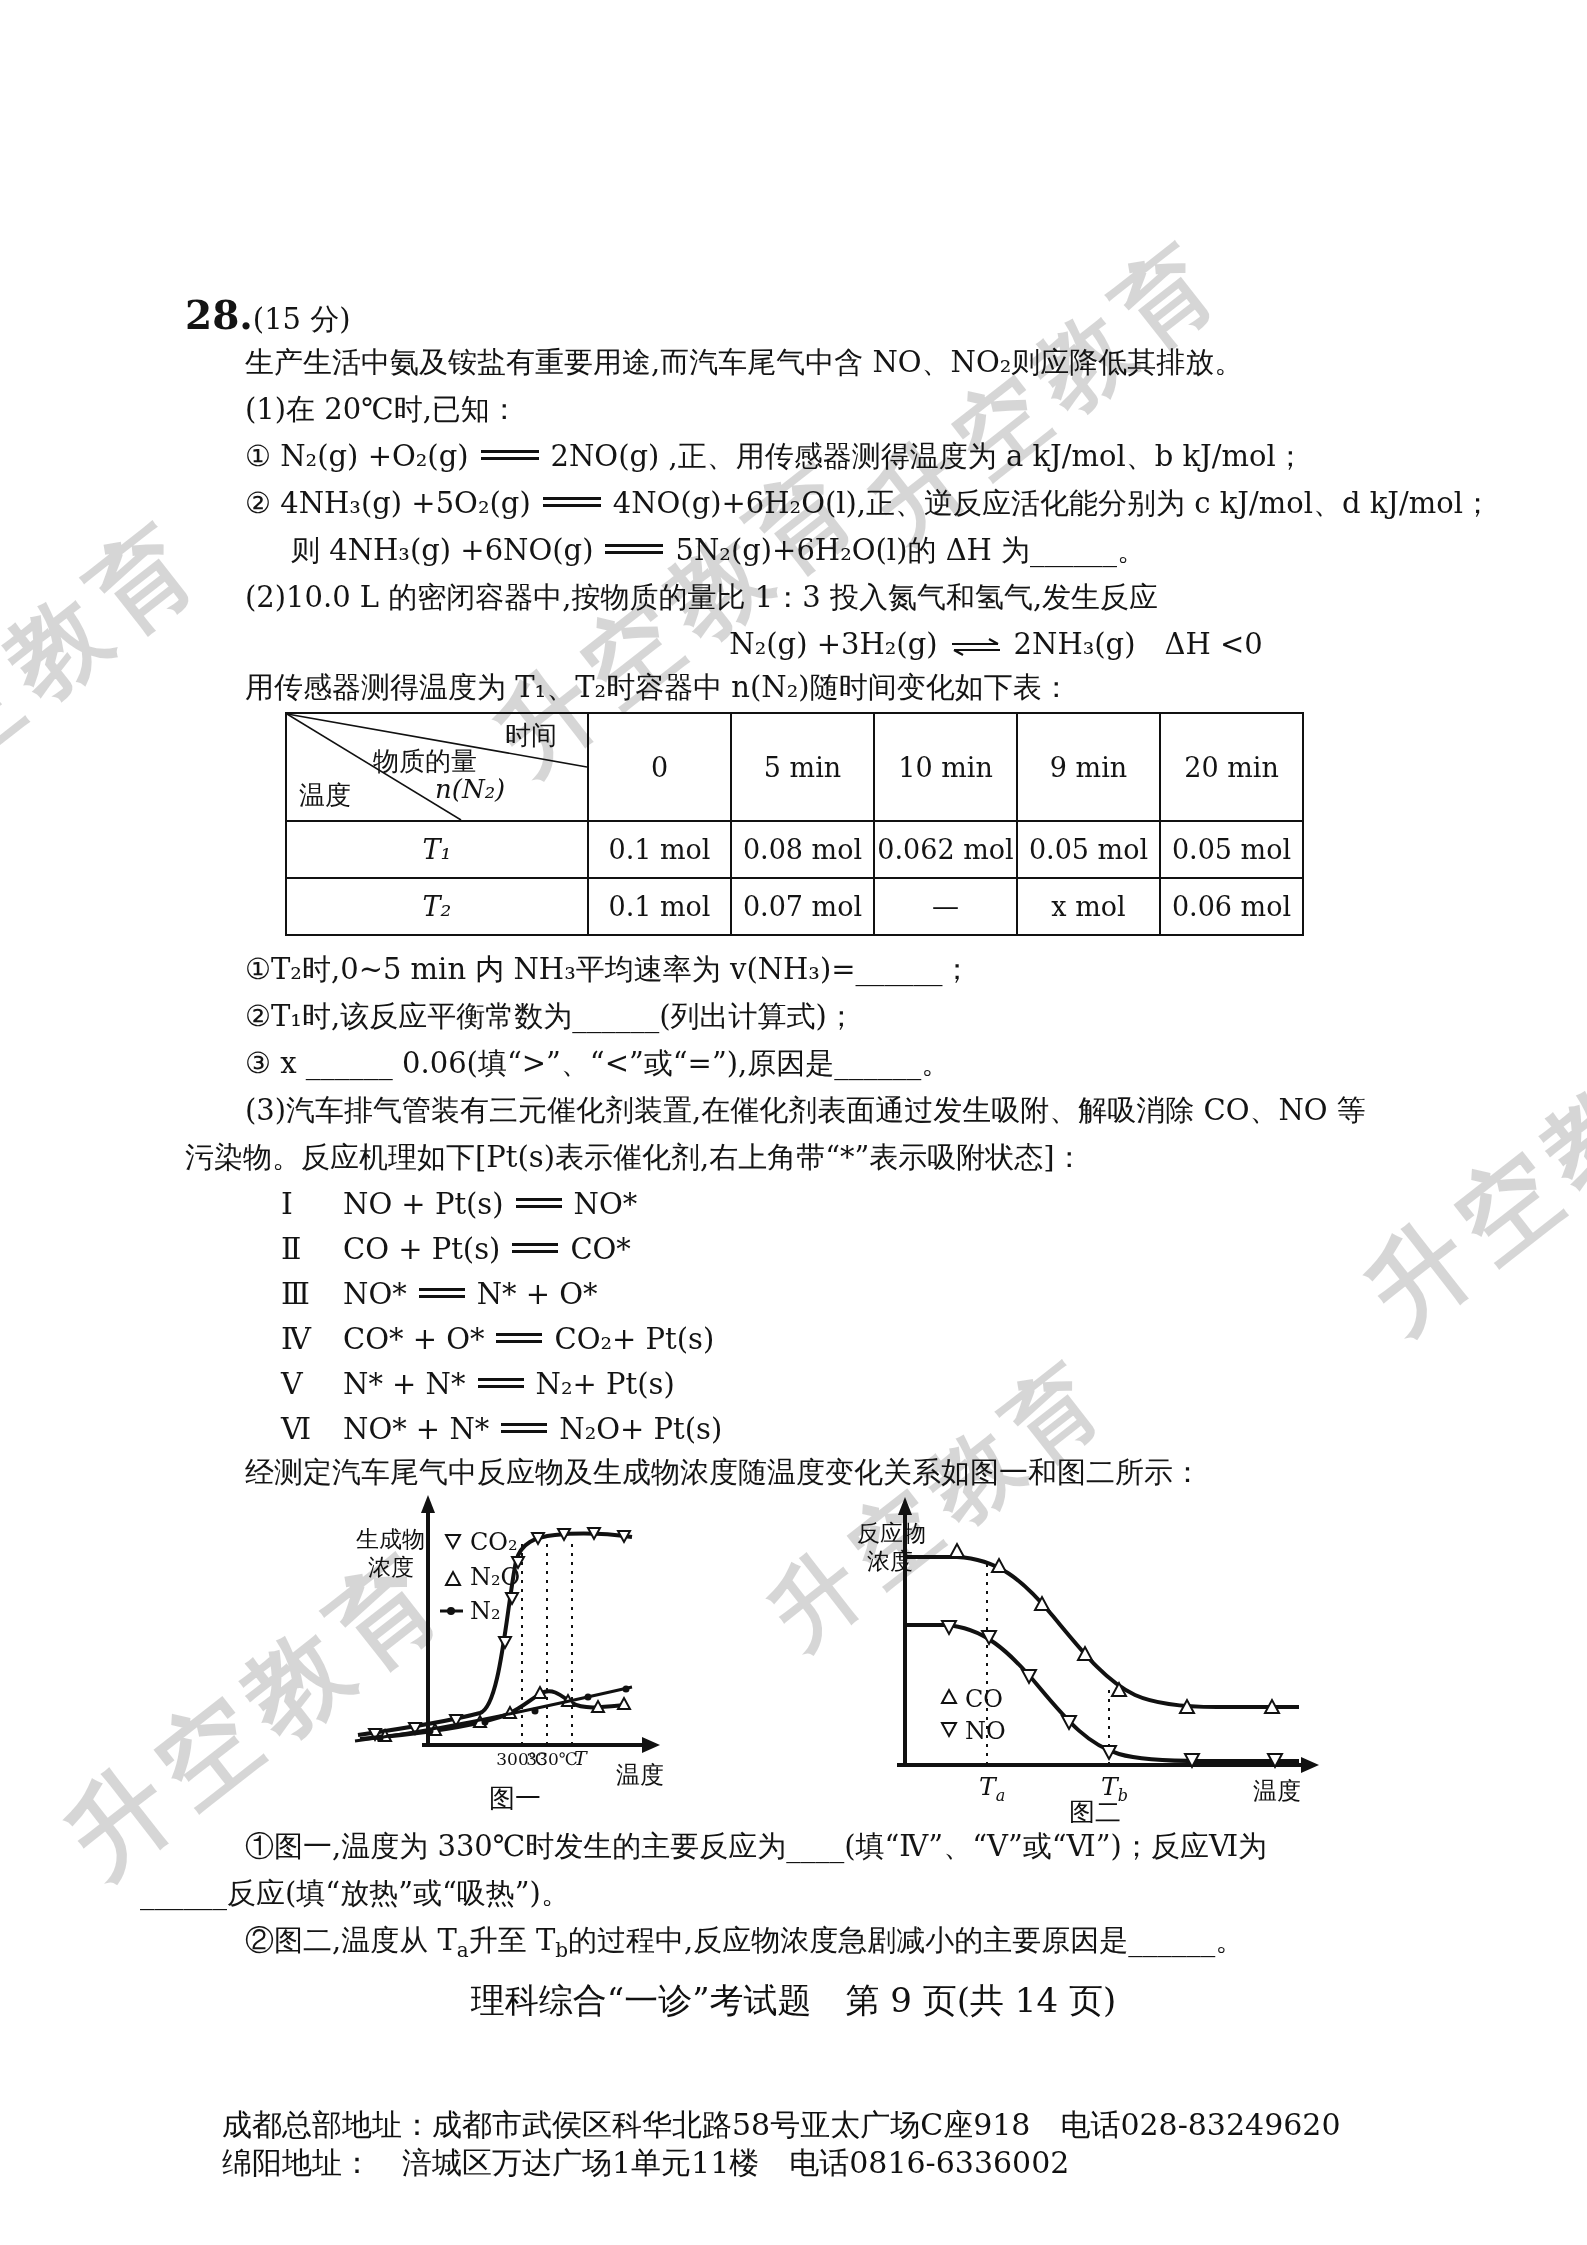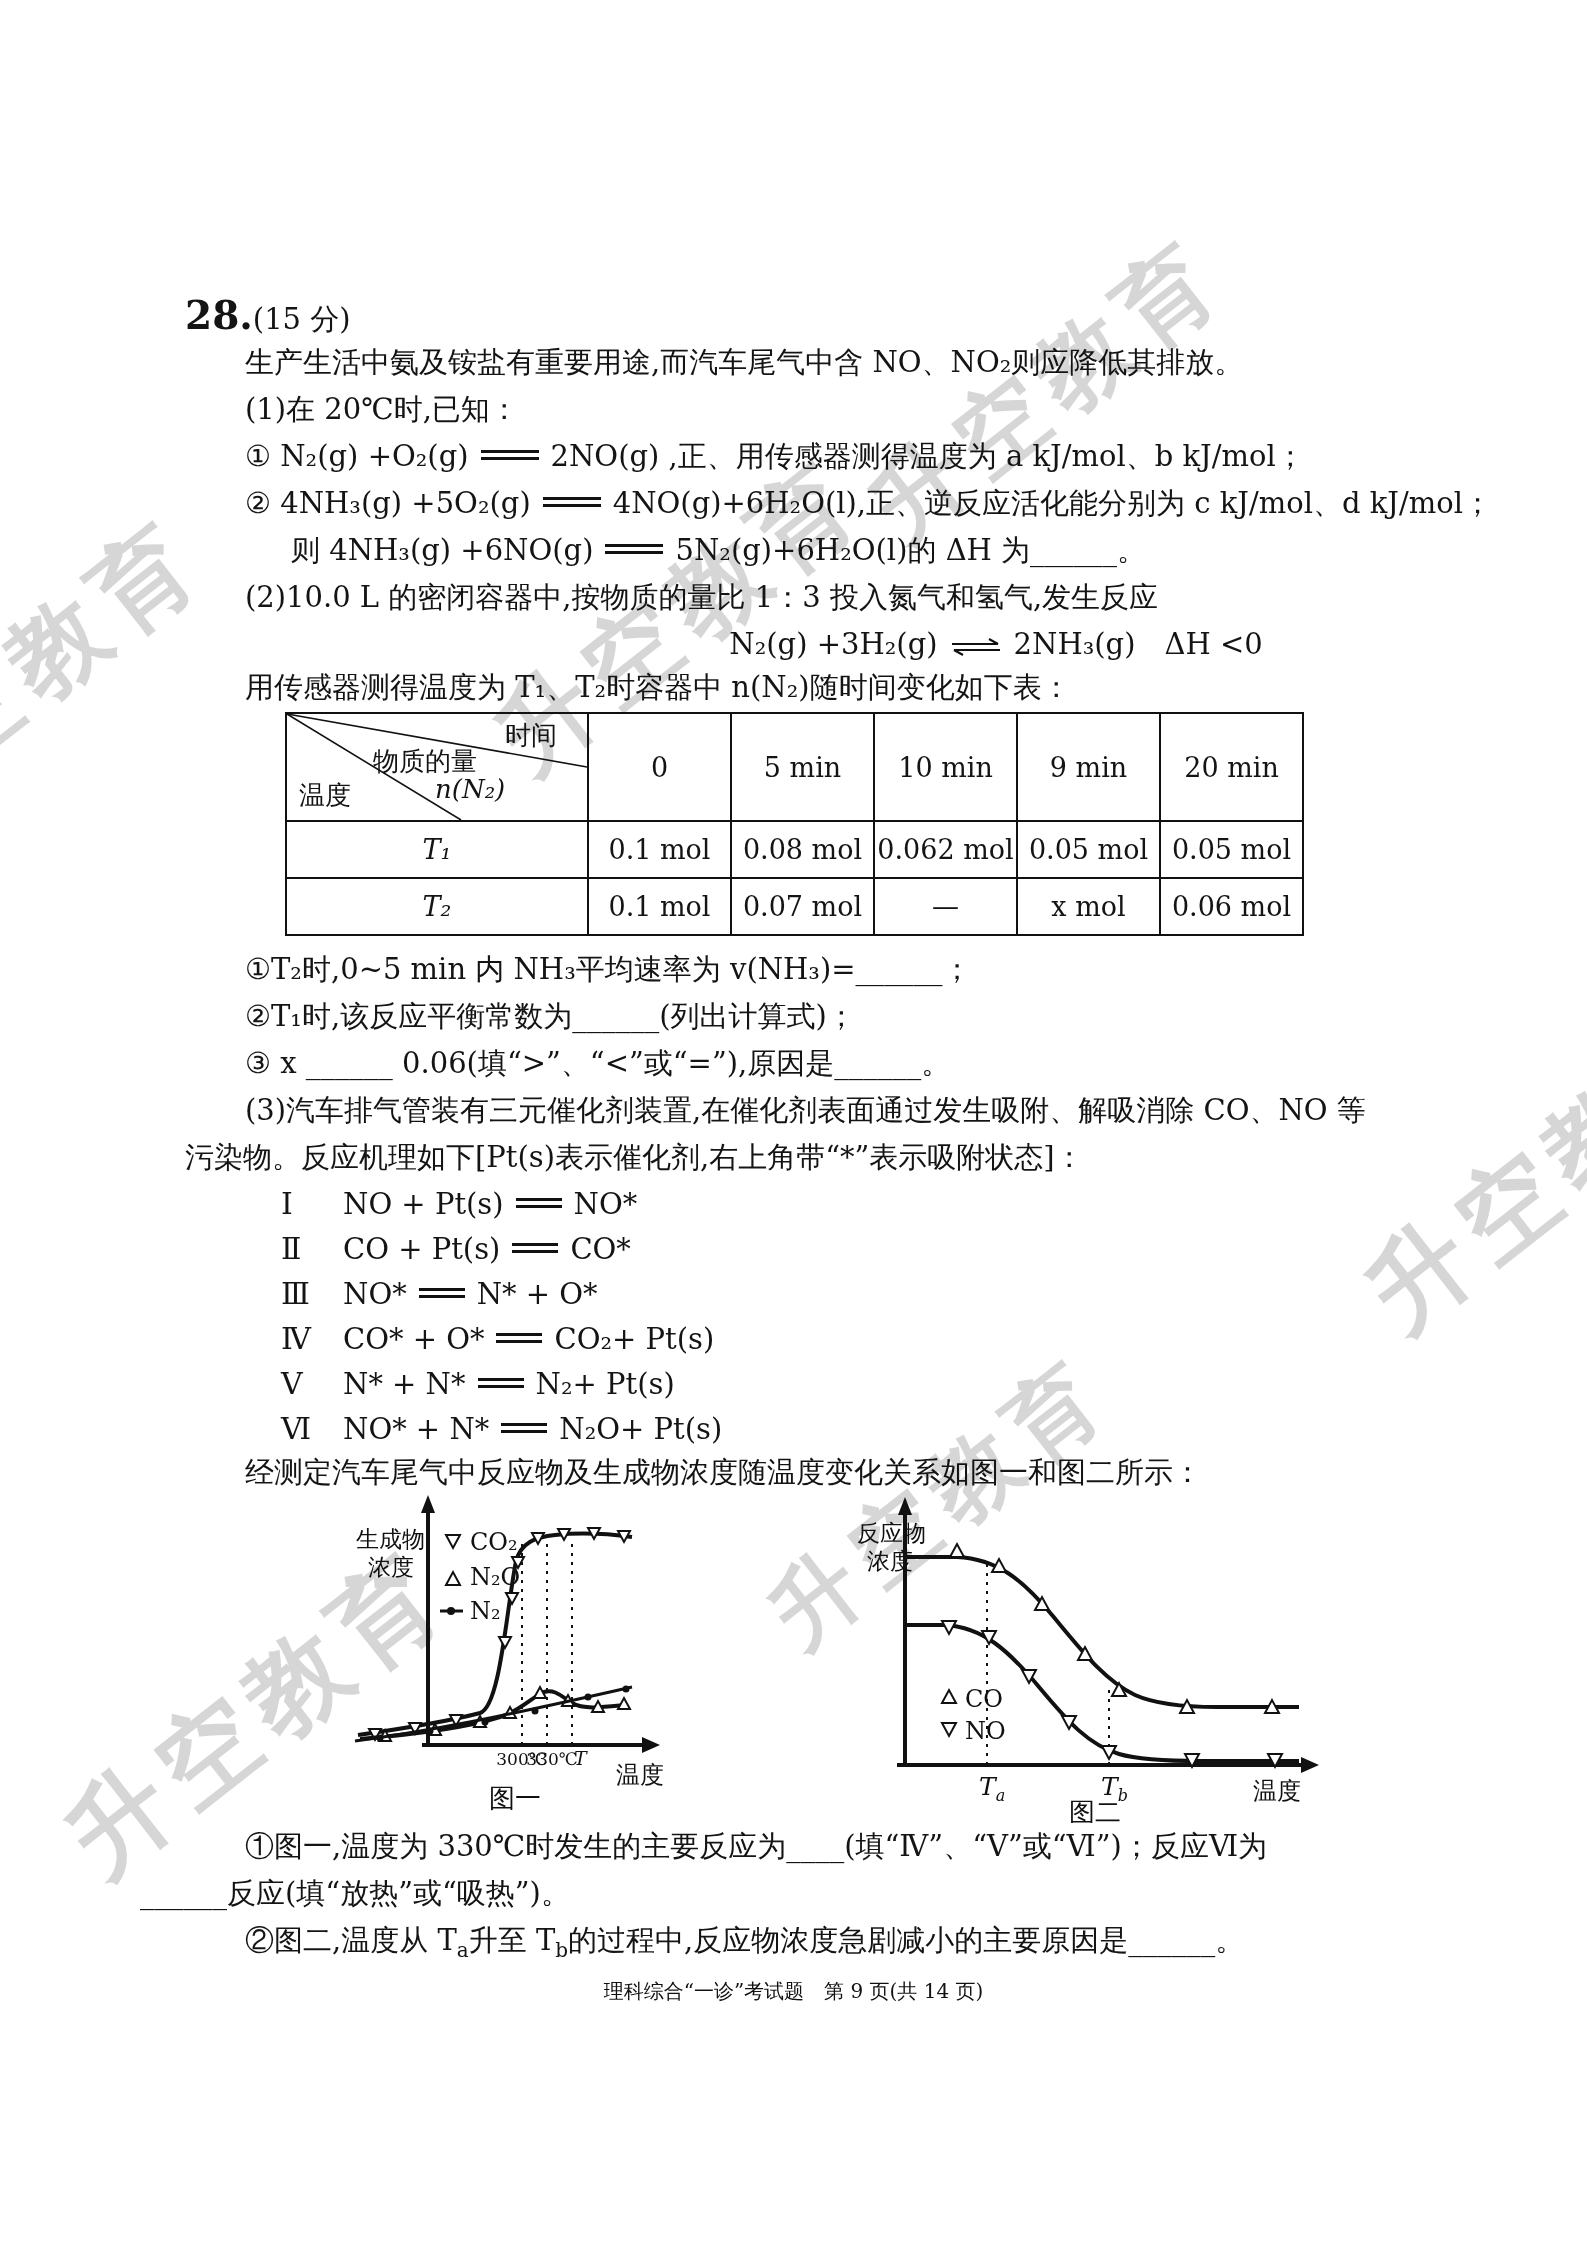--- a/index.html
+++ b/index.html
@@ -27,21 +27,21 @@
   tr.drow td{height:55px;}
   .corner span{position:absolute;font-size:26px;line-height:1;}
   .c-time{right:30px;top:8px;}
   .c-qty{left:86px;top:34px;}
   .c-n{left:148px;top:62px;font-style:italic;}
   .c-temp{left:12px;bottom:12px;}
   .rowlab{font-style:italic;}
   .figs{position:relative;height:330px;}
   .fig{position:absolute;top:0;}
   .fig text{font-family:"DejaVu Serif","Liberation Serif",serif;fill:#111;}
-  .foot{position:absolute;left:0;top:1978px;width:100%;text-align:center;font-size:20px;color:#111;}
+  .foot{position:absolute;left:0;top:1978px;width:100%;text-align:center;font-size:34px;color:#111;}
   .addr{position:absolute;left:222px;top:2106px;font-size:30px;line-height:38px;color:#111;white-space:nowrap;}
 </style>
 </head>
 <body>
 
 <div class="page">
 
   <div class="wm" style="left:845px;top:470px;font-size:92px;">升空教育</div>
   <div class="wm" style="left:-190px;top:760px;font-size:96px;">升空教育</div>
   <div class="wm" style="left:470px;top:700px;font-size:96px;">升空教育</div>
@@ -263,14 +263,18 @@
 
     <div class="ln ind">①图一,温度为 330℃时发生的主要反应为____(填“Ⅳ”、“Ⅴ”或“Ⅵ”)；反应Ⅵ为</div>
     <div class="ln" style="margin-left:-45px;">______反应(填“放热”或“吸热”)。</div>
     <div class="ln ind">
       <span>②图二,温度从 T</span><sub style="font-size:20px;">a</sub><span>升至 T</span><sub style="font-size:20px;">b</sub><span>的过程中,反应物浓度急剧减小的主要原因是______。</span>
     </div>
   </div>
 
   <div class="foot">理科综合“一诊”考试题　第 9 页(共 14 页)</div>
 
+  <div class="addr">
+    <div>成都总部地址：成都市武侯区科华北路58号亚太广场C座918　电话028-83249620</div>
+    <div>绵阳地址：　涪城区万达广场1单元11楼　电话0816-6336002</div>
+  </div>
 
 </div>
 
 </body></html>

